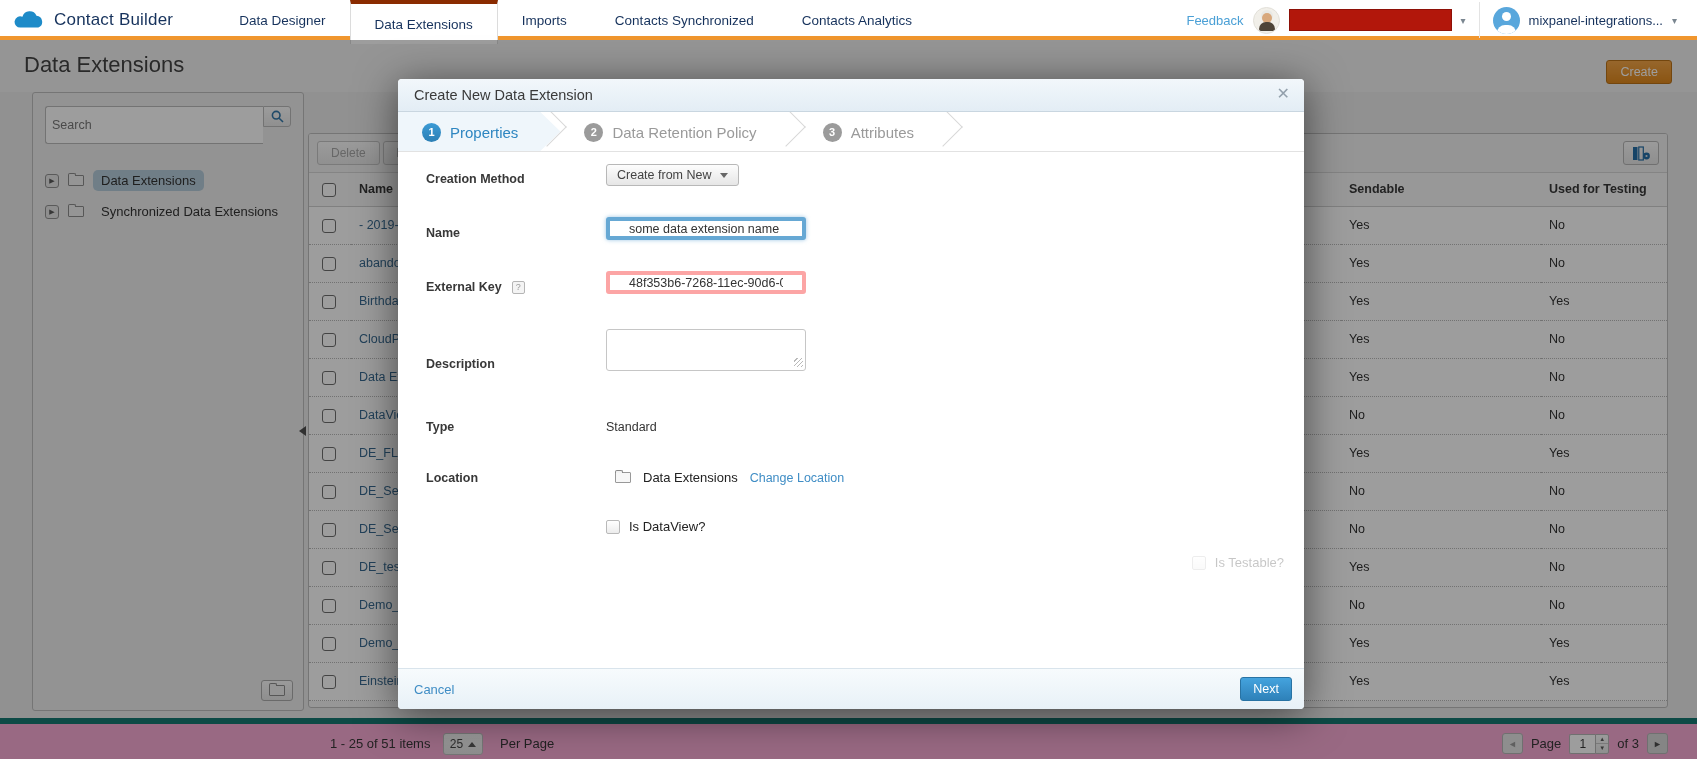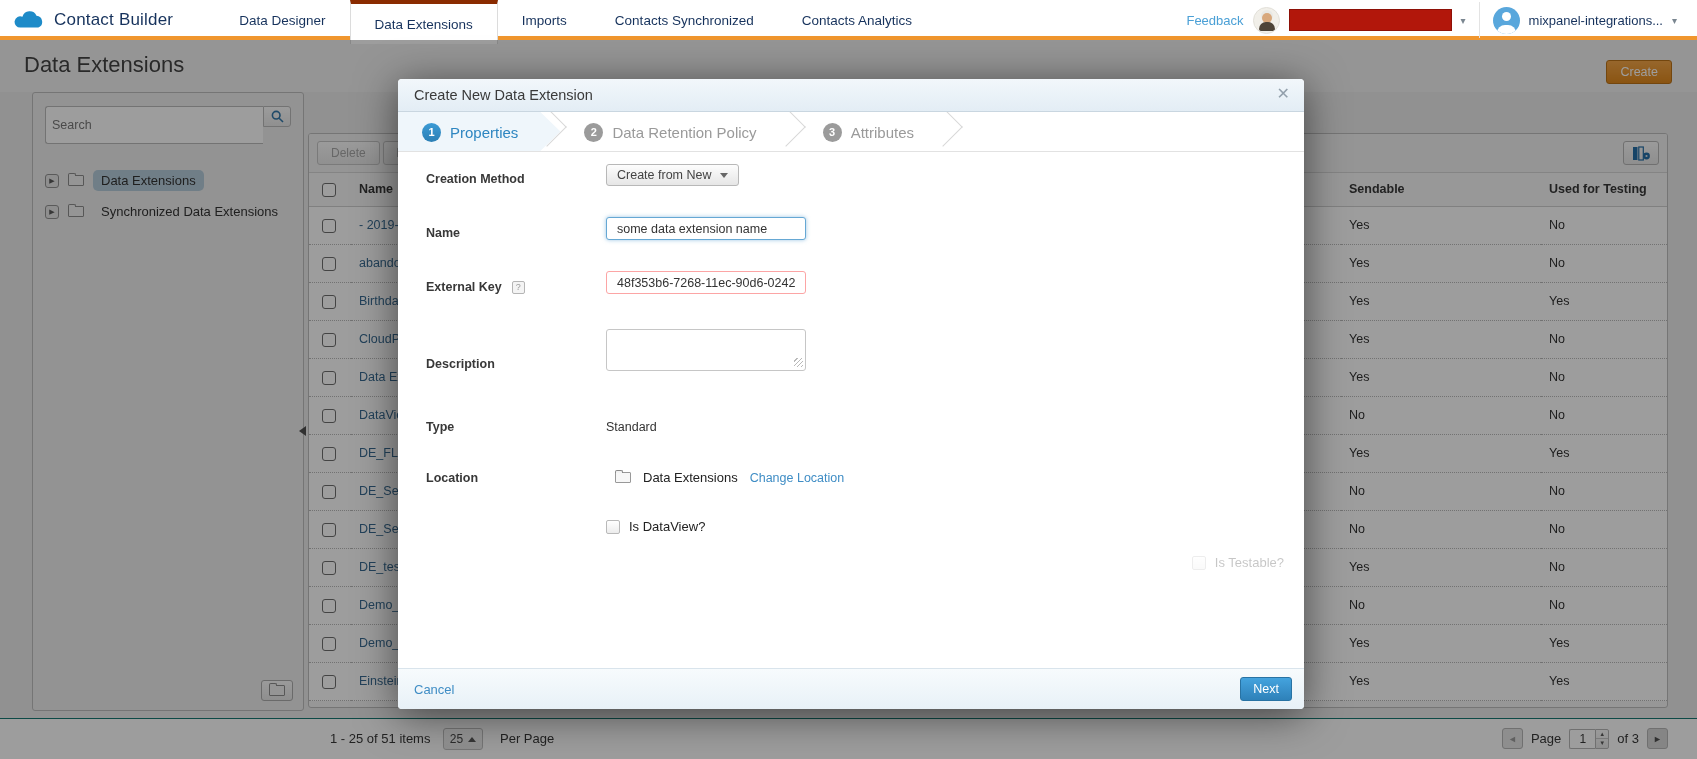--- a/index.html
+++ b/index.html
@@ -57,21 +57,21 @@
   .tb-btn.disabled { color:#A5A5A5; }
   .cols-btn { margin-left:auto; width:36px; height:24px; border:1px solid #B5B5B5; border-radius:3px; background:linear-gradient(#FBFBFB,#E7E7E7); display:flex; align-items:center; justify-content:center; cursor:pointer; }
   table.grid { width:100%; border-collapse:collapse; table-layout:fixed; background:#fff; }
   table.grid col.c-cb { width:42px; } table.grid col.c-send { width:200px; } table.grid col.c-test { width:126px; }
   table.grid th { text-align:left; font-size:12.5px; color:#333; padding:9px 8px; background:#F7F7F7; border-top:1px solid #D5D5D5; border-bottom:1px solid #CFCFCF; }
   table.grid td { font-size:12.5px; color:#2E2E2E; padding:0 8px; height:38px; border-bottom:1px dotted #B8B8B8; background:#fff; }
   .cb { display:inline-block; width:14px; height:14px; border:1px solid #6B6B6B; border-radius:3px; background:#fff; vertical-align:middle; cursor:pointer; }
   td .cb { margin-left:5px; } th .cb { margin-left:5px; }
   .name-link { color:#33678F; text-decoration:none; cursor:pointer; white-space:nowrap; }
 
-  .bottombar { position:absolute; left:0; top:718px; width:100%; height:41px; background:#ffffff; border-top:1px solid #0f766e; }
+  .bottombar { position:absolute; left:0; top:718px; width:100%; height:41px; background:#f9a8d4; border-top:6px solid #0f766e; }
   .bb-summary { position:absolute; left:330px; top:12px; font-size:13px; color:#333; }
   .perpage-box { position:absolute; left:443px; top:9px; width:40px; height:22px; border:1px solid #BFBFBF; border-radius:3px; background:linear-gradient(#FBFBFB,#E7E7E7); display:flex; align-items:center; justify-content:center; gap:5px; font-size:12px; color:#444; cursor:pointer; }
   .perpage-box .tri-up { width:0; height:0; border-left:4px solid transparent; border-right:4px solid transparent; border-bottom:5px solid #555; }
   .bb-perpage-label { position:absolute; left:500px; top:12px; font-size:13px; color:#333; }
   .pager { position:absolute; right:29px; top:9px; display:flex; align-items:center; gap:8px; }
   .pg-btn { width:21px; height:21px; border:1px solid #B5B5B5; border-radius:3px; display:flex; align-items:center; justify-content:center; cursor:pointer; }
   .pg-btn.prev { background:#E6E6E6; color:#9A9A9A; }
   .pg-btn.next { background:#D8D8D8; color:#4A4A4A; }
   .pg-btn span { font-size:9px; }
   .pg-label, .pg-of { font-size:13px; color:#333; }
@@ -98,21 +98,21 @@
   .step.active .step-num { background:linear-gradient(#3C9BD5,#2B7FB5); }
   .step-label { font-size:15px; color:#9A9A9A; }
   .step.active .step-label { color:#2E86C1; }
 
   .m-body { position:absolute; left:0; top:74px; right:0; bottom:41px; }
   .frow { position:absolute; left:28px; right:20px; display:flex; align-items:flex-end; }
   .flabel { width:180px; flex:none; font-size:12.5px; font-weight:bold; color:#383838; padding-top:4px; display:flex; align-items:center; gap:10px; }
   .fcontrol { display:flex; align-items:center; }
   .dd-btn { height:22px; padding:0 10px; display:inline-flex; align-items:center; gap:9px; background:linear-gradient(#FDFDFD,#E6E6E6); border:1px solid #B8B8B8; border-radius:3px; font-size:12.5px; color:#444; cursor:pointer; font-family:inherit; }
   .dd-caret { width:0; height:0; border-left:4px solid transparent; border-right:4px solid transparent; border-top:5px solid #666; }
-  .txt-input { width:200px; height:23px; border:1px solid #fca5a5; border-radius:3px; padding:0 10px; font-size:12.5px; color:#333; font-family:inherit; white-space:nowrap; overflow:hidden; }
+  .txt-input { width:200px; height:23px; border:4px solid #fca5a5; border-radius:3px; padding:0 19px; font-size:12.5px; color:#333; font-family:inherit; white-space:nowrap; overflow:hidden; }
   .txt-input.focused { border-color:#66A8D4; box-shadow:0 0 4px rgba(90,160,210,0.6); }
   .help { width:13px; height:13px; border:1px solid #B5B5B5; border-radius:2px; background:#F4F4F4; color:#9A9A9A; font-size:9px; display:inline-flex; align-items:center; justify-content:center; font-weight:normal; cursor:pointer; }
   .ta-wrap { position:relative; }
   .m-textarea { width:200px; height:42px; border:1px solid #C6C6C6; border-radius:3px; resize:none; font-family:inherit; font-size:12.5px; padding:3px 5px; }
   .grip { position:absolute; right:3px; bottom:4px; width:9px; height:9px; background:repeating-linear-gradient(135deg, transparent 0 2px, #B9B9B9 2px 3px); }
   .static-val { font-size:12.5px; color:#333; padding-top:4px; }
   .loc-folder { background:#F7F7F7; border-color:#999; }
   .loc-text { font-size:13px; color:#222; margin-left:12px; }
   .loc-link { font-size:12.5px; color:#3F8DC5; margin-left:12px; text-decoration:none; cursor:pointer; }
   .m-cb { width:14px; height:14px; border:1px solid #B9B9B9; border-radius:2px; background:linear-gradient(#FFF,#ECECEC); flex:none; cursor:pointer; }

